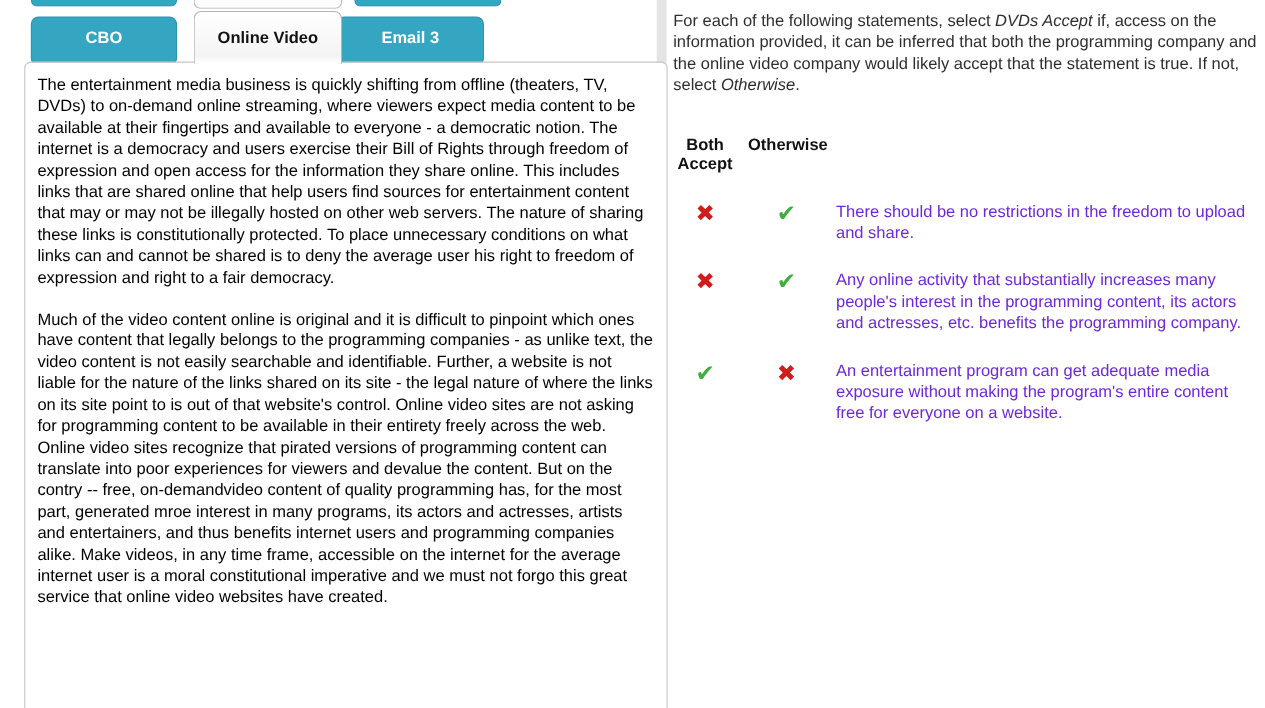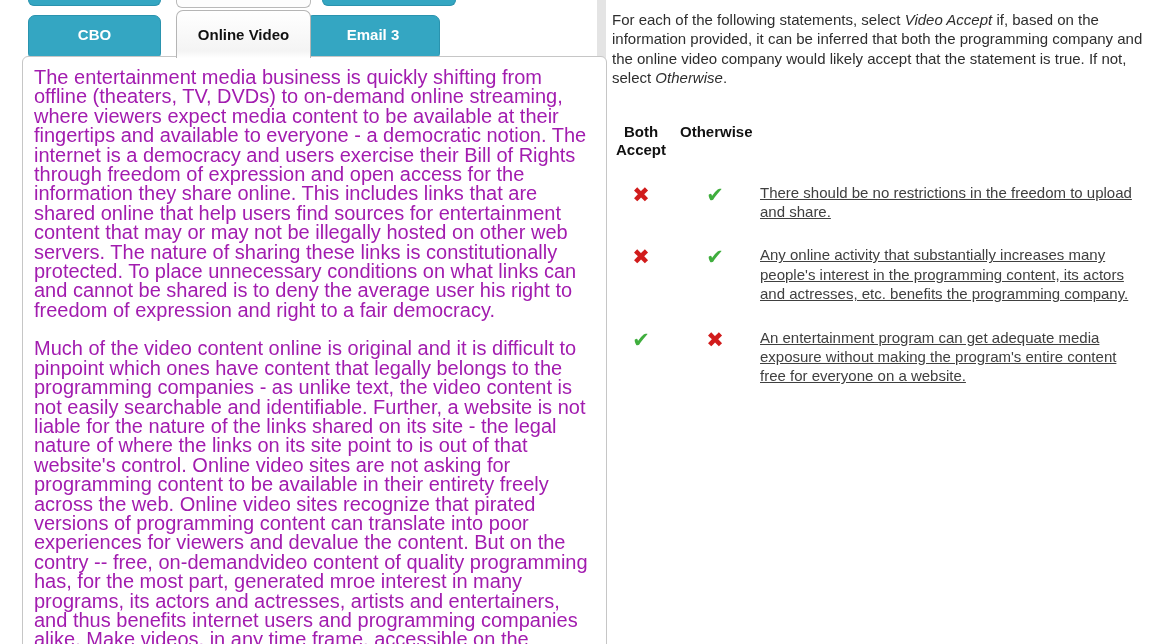--- a/index.html
+++ b/index.html
@@ -20,35 +20,35 @@
        border:1px solid #2a93ae;border-radius:7px;z-index:1;padding-bottom:6px;}
   .tab-1{left:28px;width:133px;}
   .tab-3{left:306px;width:134px;}
   .tab-active{left:176px;top:10px;width:135px;height:48px;z-index:3;
        background:linear-gradient(#ffffff,#f4f4f4 85%,#ffffff);color:#111;
        border:1px solid #b5b5b5;border-bottom:none;border-radius:7px 7px 0 0;}
 
   .passage-box{position:absolute;left:22px;top:56px;width:561px;height:581px;
        background:#fff;border:1px solid #c6c6c6;border-radius:6px;z-index:2;
        padding:11px 11px 0 11px;box-sizing:content-box;}
-  .passage-box p{margin:0 0 19px 0;font-size:20px;line-height:19.4px;color:#a21caf;}
+  .passage-box p{margin:0 0 19px 0;font-size:15px;line-height:19.4px;color:#000000;}
 
   
   .pane-divider{position:absolute;left:597px;top:0;width:9px;height:644px;background:#e4e4e4;}
 
   
   .right-pane{position:absolute;left:612px;top:10px;width:532px;}
   .instructions{margin:0 0 35px 0;font-size:15px;line-height:19.4px;color:#2e2e2e;}
   .instructions .it{font-style:italic;}
 
   .answer-grid{display:grid;grid-template-columns:58px 70px 1fr;column-gap:10px;row-gap:24px;}
   .hdr{font-size:15px;font-weight:bold;text-align:center;line-height:18px;color:#111;}
   .mark{font-size:21px;line-height:20px;text-align:center;cursor:pointer;
         user-select:none;padding-top:2px;}
-  .statement{font-size:15px;line-height:19.4px;color:#404040;text-decoration:underline;}
+  .statement{font-size:15px;line-height:19.4px;color:#6d28d9;}
 </style>
 </head>
 <body>
 
 <div class="app">
 
   <div class="tab-stub stub-teal stub-1"></div>
   <div class="tab-stub stub-white stub-2"></div>
   <div class="tab-stub stub-teal stub-3"></div>
 
@@ -64,21 +64,21 @@
 
   <div class="passage-box">
     <p>The entertainment media business is quickly shifting from offline (theaters, TV, DVDs) to on-demand online streaming, where viewers expect media content to be available at their fingertips and available to everyone - a democratic notion. The internet is a democracy and users exercise their Bill of Rights through freedom of expression and open access for the information they share online. This includes links that are shared online that help users find sources for entertainment content that may or may not be illegally hosted on other web servers. The nature of sharing these links is constitutionally protected. To place unnecessary conditions on what links can and cannot be shared is to deny the average user his right to freedom of expression and right to a fair democracy.</p>
     <p>Much of the video content online is original and it is difficult to pinpoint which ones have content that legally belongs to the programming companies - as unlike text, the video content is not easily searchable and identifiable. Further, a website is not liable for the nature of the links shared on its site - the legal nature of where the links on its site point to is out of that website's control. Online video sites are not asking for programming content to be available in their entirety freely across the web. Online video sites recognize that pirated versions of programming content can translate into poor experiences for viewers and devalue the content. But on the contry -- free, on-demandvideo content of quality programming has, for the most part, generated mroe interest in many programs, its actors and actresses, artists and entertainers, and thus benefits internet users and programming companies alike. Make videos, in any time frame, accessible on the internet for the average internet user is a moral constitutional imperative and we must not forgo this great service that online video websites have created.</p>
   </div>
 
   <div class="pane-divider"></div>
 
   <div class="right-pane">
 
-    <p class="instructions"><span>For each of the following statements, select </span><span class="it">Video Accept</span><span> if, based on the information provided, it can be inferred that both the programming company and the online video company would likely accept that the statement is true. If not, select </span><span class="it">Otherwise</span><span>.</span></p>
+    <p class="instructions"><span>For each of the following statements, select </span><span class="it">DVDs Accept</span><span> if, access on the information provided, it can be inferred that both the programming company and the online video company would likely accept that the statement is true. If not, select </span><span class="it">Otherwise</span><span>.</span></p>
 
     <div class="answer-grid">
 
       <div class="hdr">
         <div>Both</div>
         <div>Accept</div>
       </div>
       <div class="hdr">Otherwise</div>
       <div></div>
 

